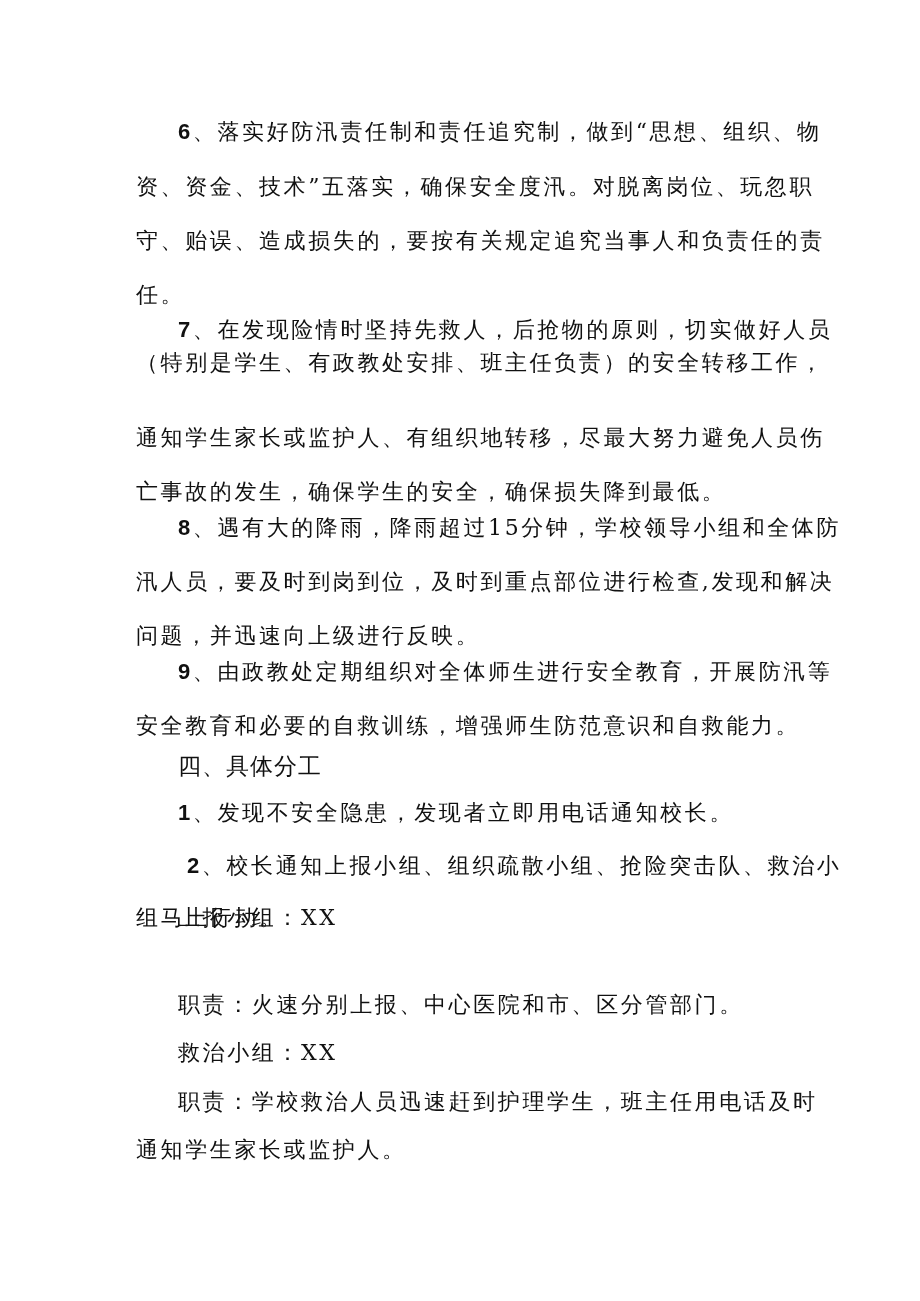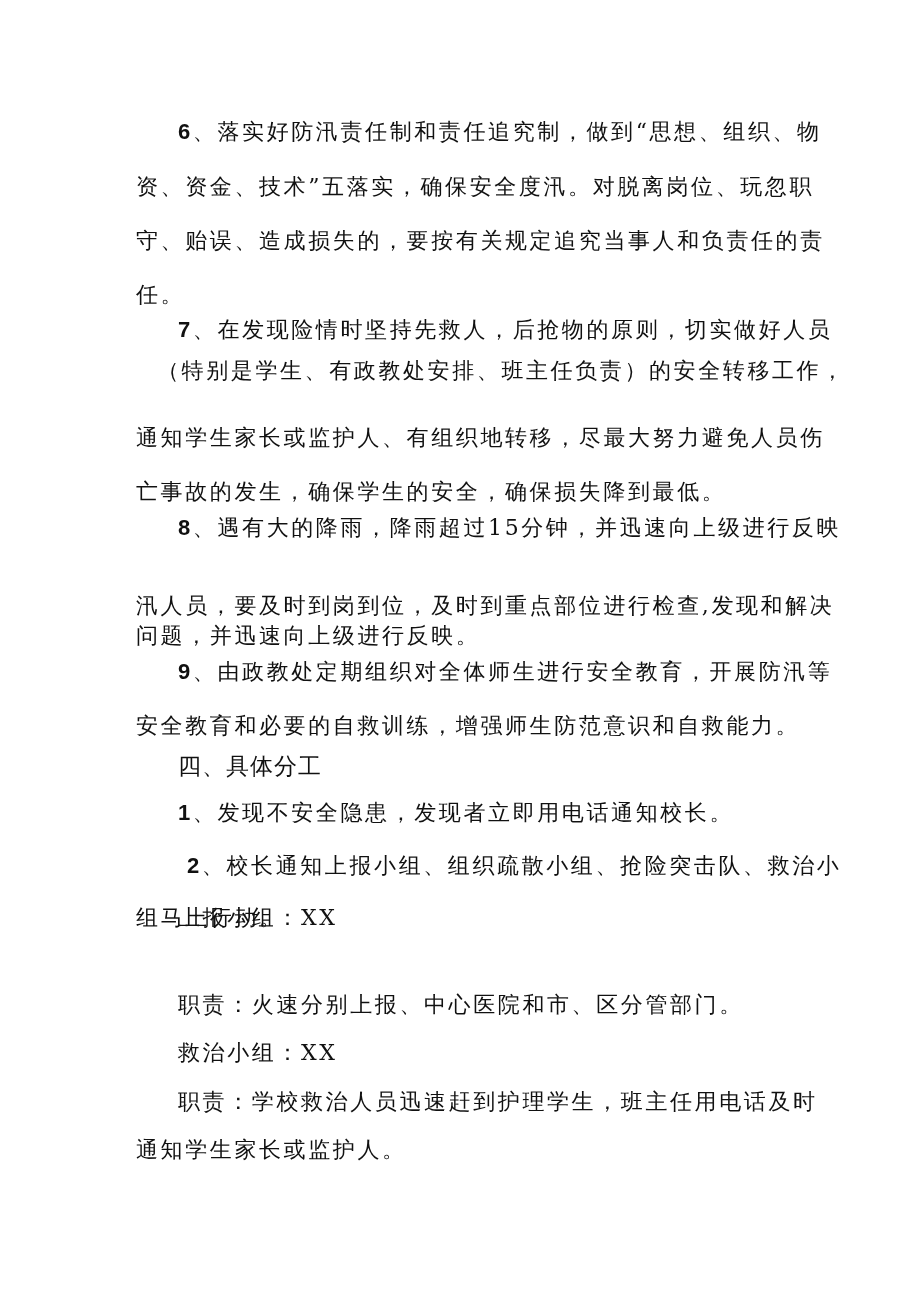--- a/index.html
+++ b/index.html
@@ -49,26 +49,26 @@
 <body>
 
 <div class="page">
 
   <div class="line indent" style="top:117px;"><span class="num">6</span><span>、落实好防汛责任制和责任追究制，做到“思想、组织、物</span></div>
   <div class="line" style="top:172px;">资、资金、技术”五落实，确保安全度汛。对脱离岗位、玩忽职</div>
   <div class="line" style="top:226px;">守、贻误、造成损失的，要按有关规定追究当事人和负责任的责</div>
   <div class="line" style="top:280px;">任。</div>
 
   <div class="line indent" style="top:315px;"><span class="num">7</span><span>、在发现险情时坚持先救人，后抢物的原则，切实做好人员</span></div>
-  <div class="line" style="top:356px;margin-left:21px;">（特别是学生、有政教处安排、班主任负责）的安全转移工作，</div>
+  <div class="line" style="top:348px;">（特别是学生、有政教处安排、班主任负责）的安全转移工作，</div>
   <div class="line" style="top:423px;">通知学生家长或监护人、有组织地转移，尽最大努力避免人员伤</div>
   <div class="line" style="top:477px;">亡事故的发生，确保学生的安全，确保损失降到最低。</div>
 
-  <div class="line indent" style="top:513px;"><span class="num">8</span><span>、遇有大的降雨，降雨超过15分钟，并迅速向上级进行反映</span></div>
-  <div class="line" style="top:567px;margin-top:24px;">汛人员，要及时到岗到位，及时到重点部位进行检查,发现和解决</div>
+  <div class="line indent" style="top:513px;"><span class="num">8</span><span>、遇有大的降雨，降雨超过15分钟，学校领导小组和全体防</span></div>
+  <div class="line" style="top:567px;">汛人员，要及时到岗到位，及时到重点部位进行检查,发现和解决</div>
   <div class="line" style="top:621px;">问题，并迅速向上级进行反映。</div>
 
   <div class="line indent" style="top:657px;"><span class="num">9</span><span>、由政教处定期组织对全体师生进行安全教育，开展防汛等</span></div>
   <div class="line" style="top:711px;">安全教育和必要的自救训练，增强师生防范意识和自救能力。</div>
 
   <div class="line indent heading" style="top:751px;">四、具体分工</div>
 
   <div class="line indent" style="top:798px;"><span class="num">1</span><span>、发现不安全隐患，发现者立即用电话通知校长。</span></div>
 
   <div class="line indent" style="top:851px;margin-left:9px;"><span class="num">2</span><span>、校长通知上报小组、组织疏散小组、抢险突击队、救治小</span></div>

